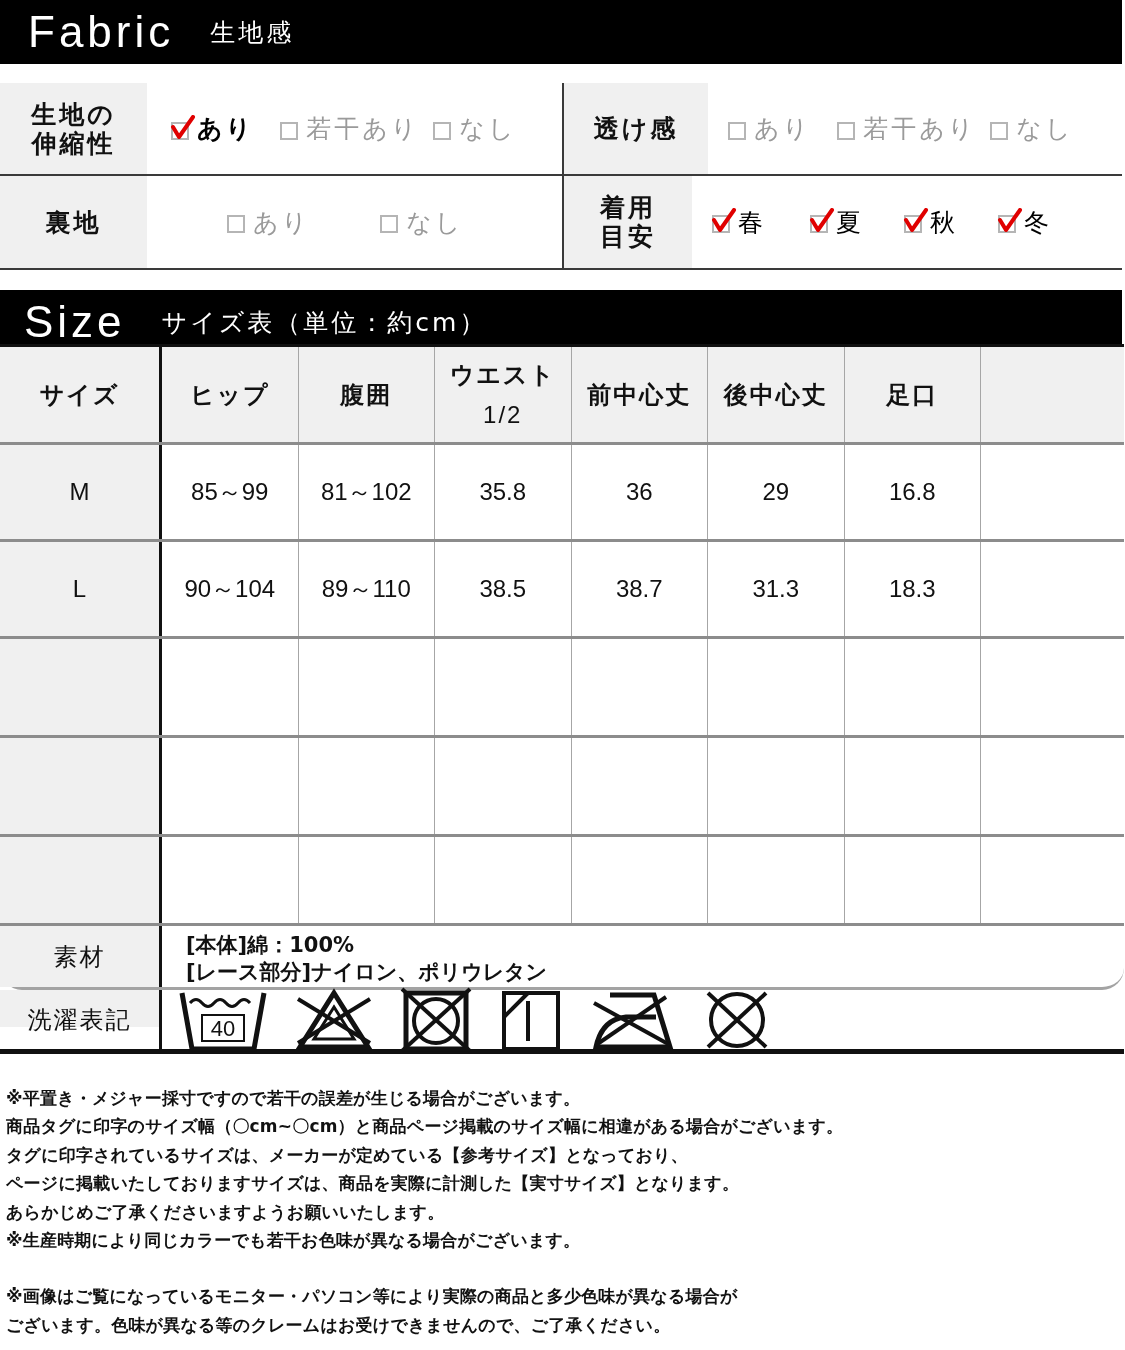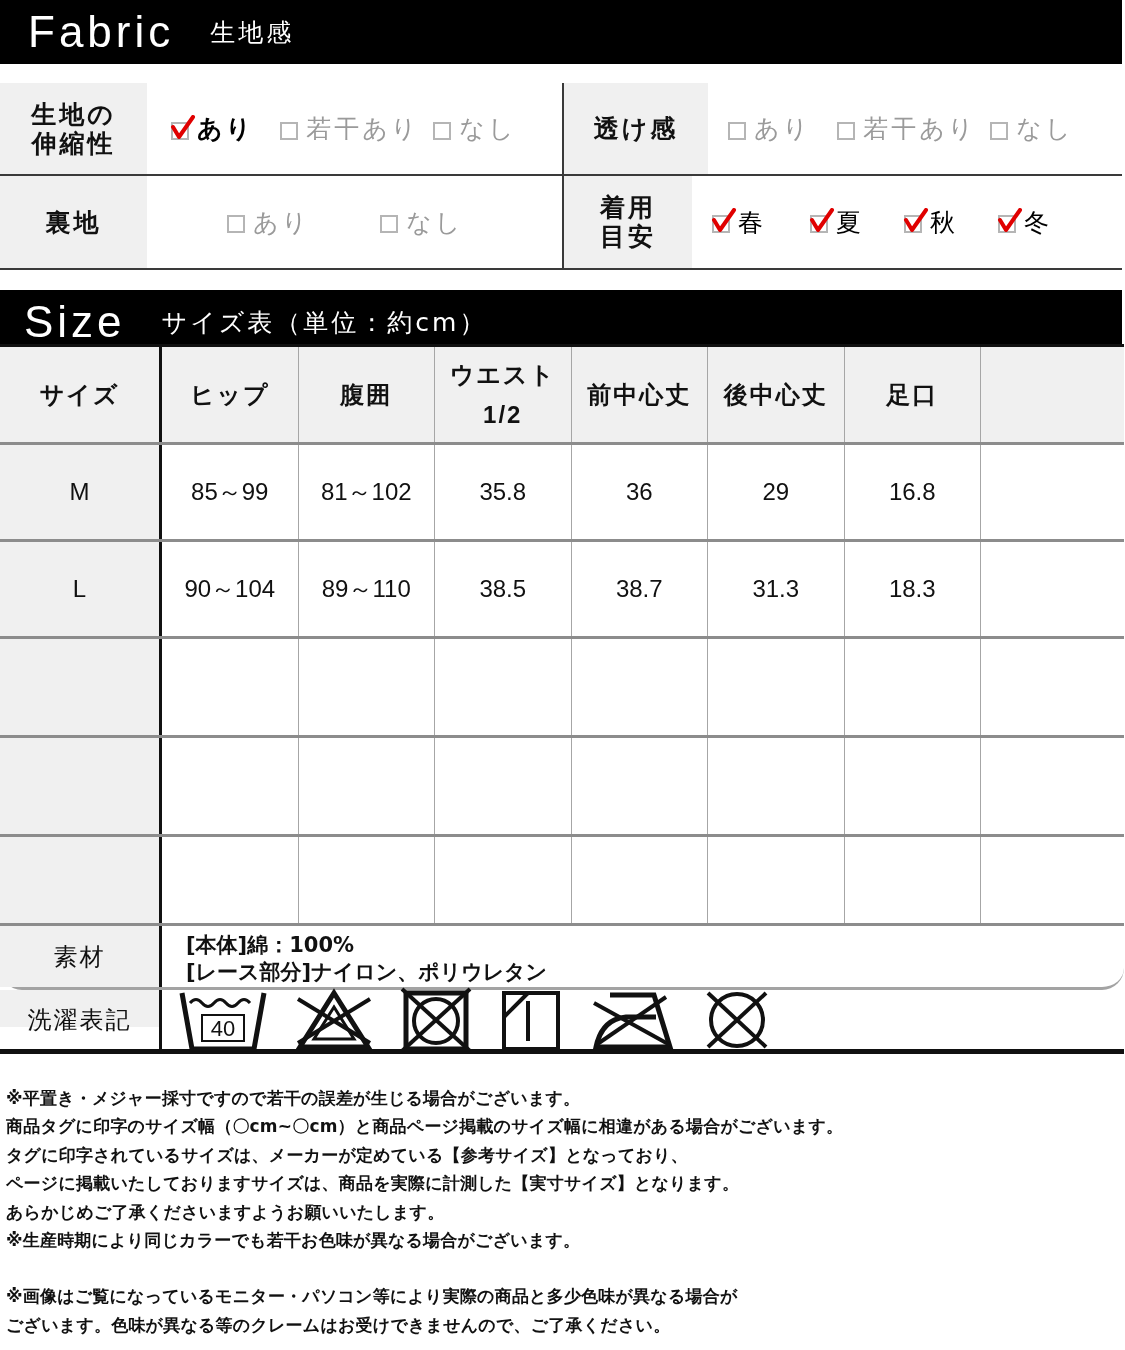--- a/index.html
+++ b/index.html
@@ -162,21 +162,21 @@
 </div>
 
 <div class="tbl">
   <div class="trow thead" style="height:98px;">
     <div class="tcell first">サイズ</div>
     <div class="tcell c">ヒップ</div>
     <div class="tcell c">腹囲</div>
     <div class="tcell c">
       <div>
         <div>ウエスト</div>
-        <div class="num" style="font-weight:bold;">1/2</div>
+        <div class="num" style="font-weight:normal;">1/2</div>
       </div>
     </div>
     <div class="tcell c">前中心丈</div>
     <div class="tcell c">後中心丈</div>
     <div class="tcell c">足口</div>
     <div class="tcell c last"></div>
   </div>
 
   <div class="trow" style="height:97px;">
     <div class="tcell first num">M</div>

